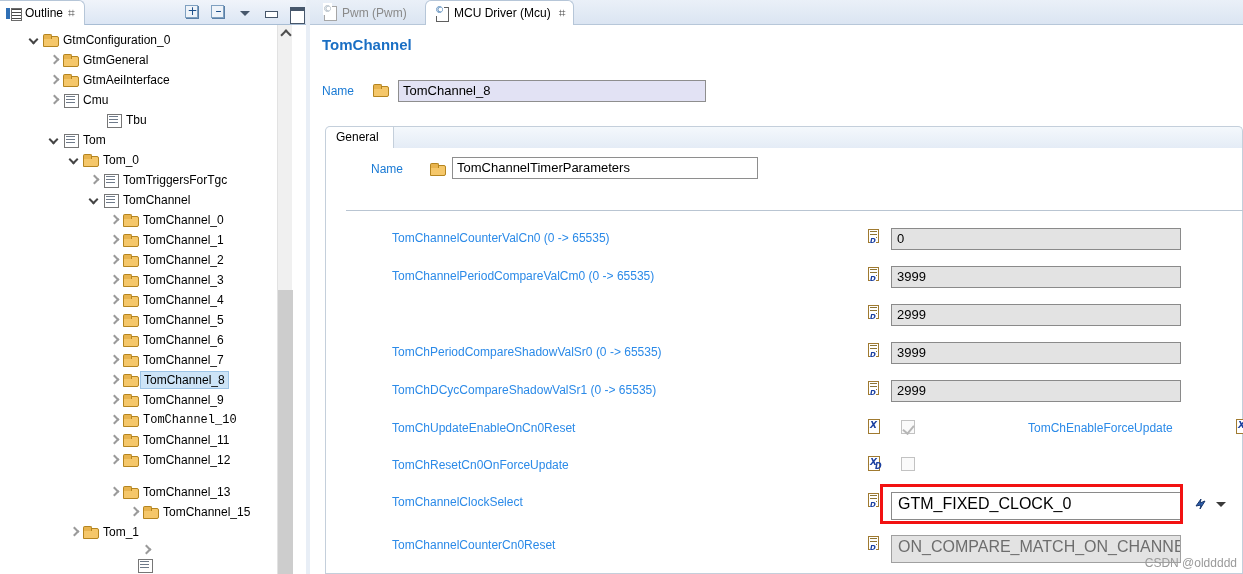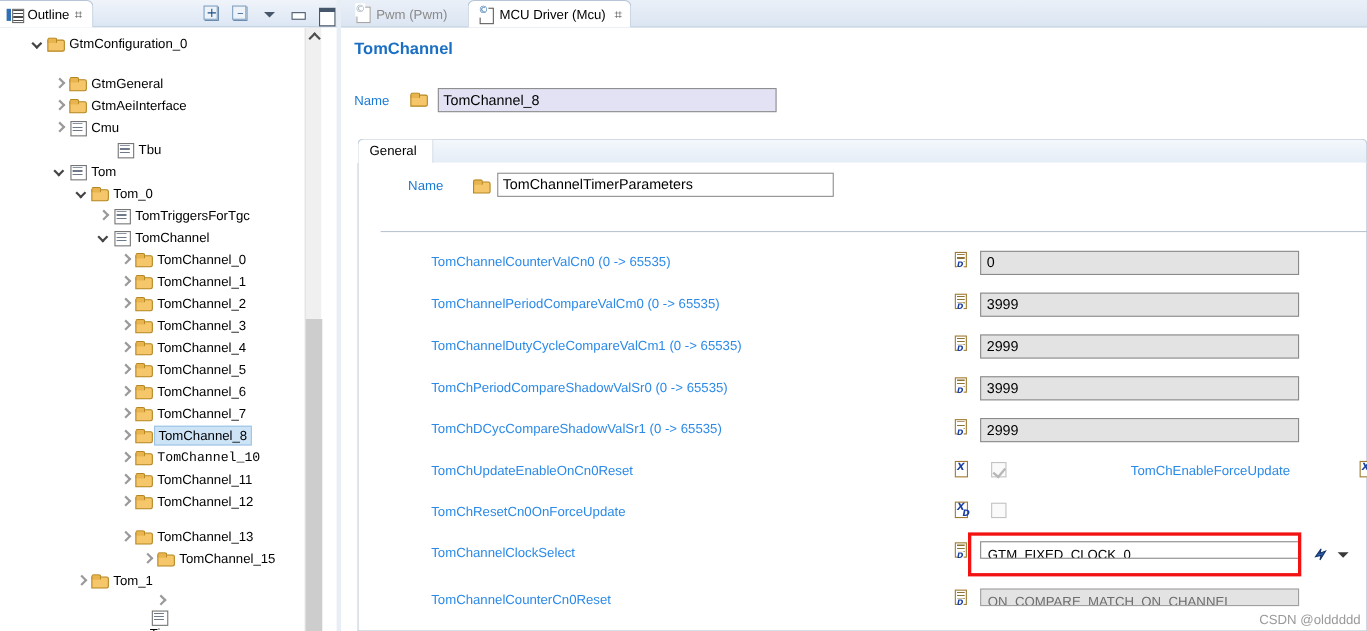--- a/index.html
+++ b/index.html
@@ -282,23 +282,23 @@
     font-size: 7px; font-weight: bold; color: #1a3fa0;
     font-family: "DejaVu Sans", sans-serif; line-height: 8px;
     background: #ffffff;
   }
   .text-field {
     position: absolute; left: 553px; top: 0; width: 290px; height: 22px;
     background: #e3e3e3; border: 1px solid #8a8a8a;
     font-size: 13px; color: #000; padding: 0 5px; line-height: 20px;
   }
   .combo {
-    position: absolute; left: 553px; top: 0; width: 290px; height: 16px;
+    position: absolute; left: 553px; top: 0; width: 290px; height: 28px;
     background: #e3e3e3; border: 1px solid #a0a0a0;
-    font-size: 12px; color: #6d6d6d; padding: 0 22px 0 6px; line-height: 22px;
+    font-size: 16px; color: #6d6d6d; padding: 0 22px 0 6px; line-height: 22px;
     white-space: nowrap; overflow: hidden;
   }
   .combo.enabled {
     background: #ffffff; border: 1px solid #8a8a8a; color: #000;
   }
   .checkbox {
     position: absolute; left: 563px; top: 2px;
     width: 14px; height: 14px; background: #fafafa;
     border: 1px solid #c2c2c2;
   }
@@ -379,21 +379,21 @@
       </div>
     </div>
 
     <div class="tree" id="tree-container">
         <div class="tree-row" style="margin-top: 5px;">
           <span style="display: inline-block; flex: 0 0 auto; width: 26px;"></span>
           <span class="twisty expanded"></span>
           <span class="node-icon folder"></span>
           <span class="tree-label">GtmConfiguration_0</span>
         </div>
-        <div class="tree-row" style="margin-top: 16px;">
+        <div class="tree-row" style="margin-top: 0px;">
           <span style="display: inline-block; flex: 0 0 auto; width: 46px;"></span>
           <span class="twisty collapsed"></span>
           <span class="node-icon folder"></span>
           <span class="tree-label">GtmGeneral</span>
         </div>
         <div class="tree-row" style="margin-top: 0px;">
           <span style="display: inline-block; flex: 0 0 auto; width: 46px;"></span>
           <span class="twisty collapsed"></span>
           <span class="node-icon folder"></span>
           <span class="tree-label">GtmAeiInterface</span>
@@ -480,20 +480,26 @@
           <span style="display: inline-block; flex: 0 0 auto; width: 106px;"></span>
           <span class="twisty collapsed"></span>
           <span class="node-icon folder"></span>
           <span class="tree-label">TomChannel_7</span>
         </div>
         <div class="tree-row selected" style="margin-top: 0px;">
           <span style="display: inline-block; flex: 0 0 auto; width: 106px;"></span>
           <span class="twisty collapsed"></span>
           <span class="node-icon folder"></span>
           <span class="tree-label">TomChannel_8</span>
+        </div>
+        <div class="tree-row" style="margin-top: 0px;">
+          <span style="display: inline-block; flex: 0 0 auto; width: 106px;"></span>
+          <span class="twisty collapsed"></span>
+          <span class="node-icon folder"></span>
+          <span class="tree-label">TomChannel_9</span>
         </div>
         <div class="tree-row" style="margin-top: 0px; font-family: Liberation Mono, monospace;">
           <span style="display: inline-block; flex: 0 0 auto; width: 106px;"></span>
           <span class="twisty collapsed"></span>
           <span class="node-icon folder"></span>
           <span class="tree-label">TomChannel_10</span>
         </div>
         <div class="tree-row" style="margin-top: 0px;">
           <span style="display: inline-block; flex: 0 0 auto; width: 106px;"></span>
           <span class="twisty collapsed"></span>
@@ -587,21 +593,20 @@
             <div class="form-row" style="top: 118px;">
               <span class="form-label">TomChannelPeriodCompareValCm0 (0 -&gt; 65535)</span>
               <span class="val-icon">
                 <i class="pg"></i>
                 <i class="lines"></i>
                 <i class="badge">D</i>
               </span>
               <div class="text-field">3999</div>
             </div>
             <div class="form-row" style="top: 156px;">
-              <span class="form-label">TomChannelDutyCycleCompareValCm1 (0 -&gt; 65535)</span>
               <span class="val-icon">
                 <i class="pg"></i>
                 <i class="lines"></i>
                 <i class="badge">D</i>
               </span>
               <div class="text-field">2999</div>
             </div>
             <div class="form-row" style="top: 194px;">
               <span class="form-label">TomChPeriodCompareShadowValSr0 (0 -&gt; 65535)</span>
               <span class="val-icon">

